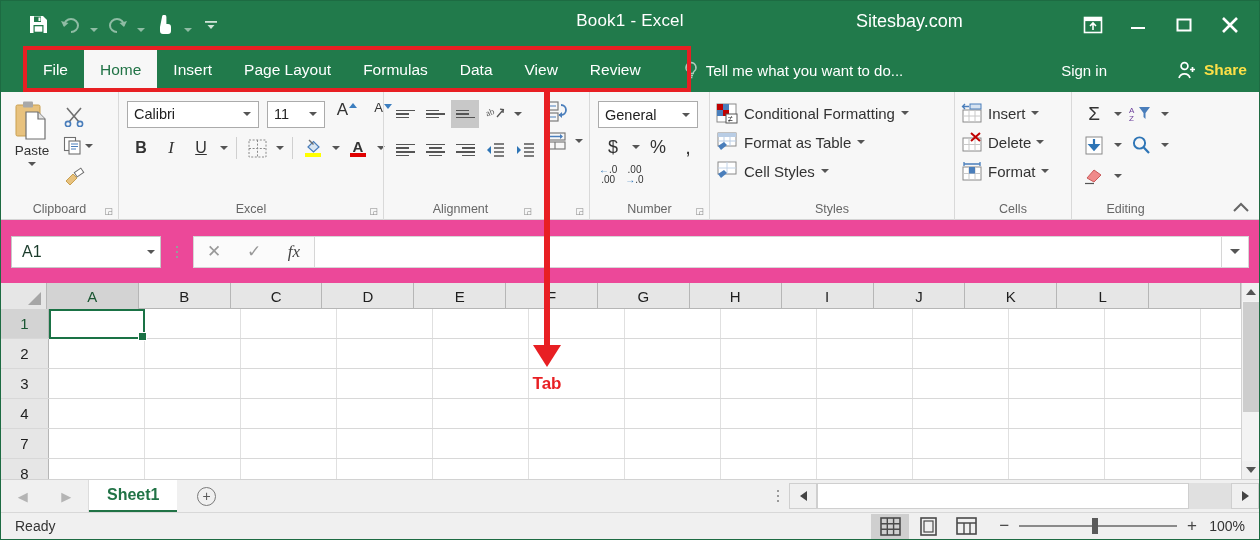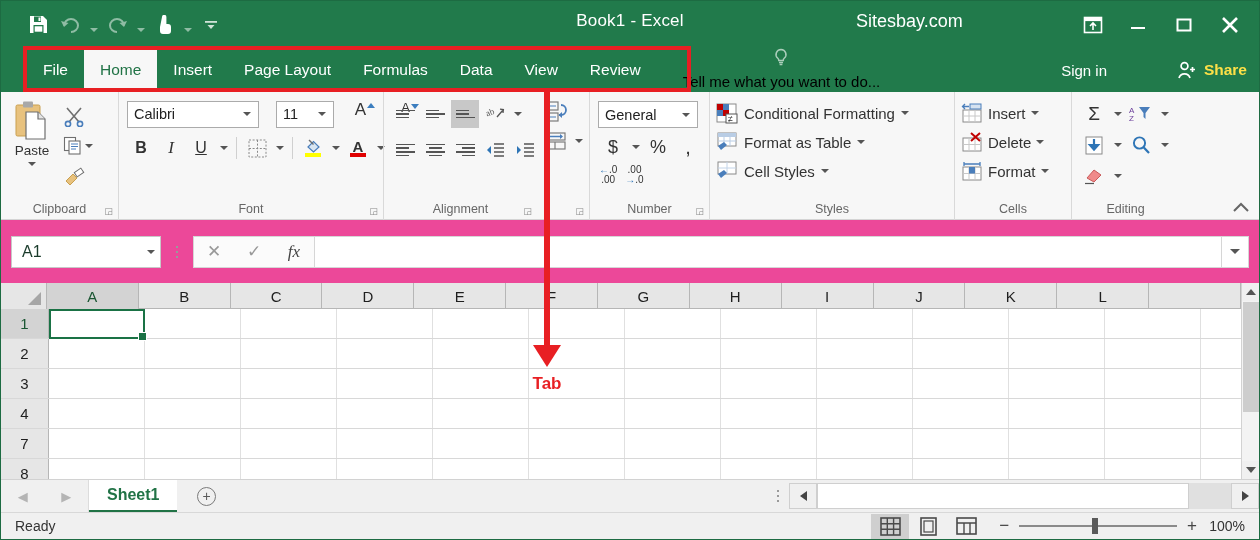--- a/index.html
+++ b/index.html
@@ -67,21 +67,21 @@
     display: flex; align-items: stretch;
   }
   .tab {
     display: flex; align-items: center; padding: 0 16px;
     color: #ffffff; font-size: 15.5px; white-space: nowrap;
   }
   .tab.first { margin-left: 26px; }
   .tab.active { background: #f7f7f7; color: #217346; font-weight: 400; }
   .tellme {
     display: flex; align-items: center; gap: 7px;
-    margin-left: 26px; color: #000000; font-size: 15px; flex-direction: column;
+    margin-left: 26px; color: #ffffff; font-size: 15px;
   }
   .bulb { width: 16px; height: 18px; }
   .signin {
     position: absolute; right: 152px; top: 0; height: 44px;
     display: flex; align-items: center;
     color: #ffffff; font-size: 15px;
   }
   .share {
     position: absolute; right: 12px; top: 0; height: 44px;
     display: flex; align-items: center; gap: 7px;
@@ -140,21 +140,21 @@
   .paste-caret {
     width: 0; height: 0; margin-top: 4px;
     border-left: 4px solid transparent; border-right: 4px solid transparent;
     border-top: 4px solid #555;
   }
   .clip-small { width: 52px; display: flex; flex-direction: column; gap: 2px; padding-top: 4px; }
   .clip-row { display: flex; align-items: center; height: 28px; gap: 2px; }
 
   
   .g-font { width: 265px; }
-  .fnt-r1 { display: flex; align-items: center; gap: 17px; padding: 2px 0 0 8px; }
+  .fnt-r1 { display: flex; align-items: center; gap: 8px; padding: 2px 0 0 8px; }
   .fnt-r2 { display: flex; align-items: center; gap: 2px; padding: 6px 0 0 8px; }
   .combo {
     height: 27px; border: 1px solid #ababab; background: #ffffff;
     display: flex; align-items: center; padding: 0 3px 0 6px;
     font-size: 14.5px; color: #222;
   }
   .combo .cval { flex: 1; white-space: nowrap; overflow: hidden; }
   .combo .ccar {
     width: 0; height: 0; margin: 0 4px;
     border-left: 4px solid transparent; border-right: 4px solid transparent;
@@ -626,21 +626,21 @@
           <div class="iconbtn sq" style="flex-direction:column;">
             <span style="font-size:15px;font-weight:bold;line-height:14px;">A</span>
             <span class="swatch" style="background:#e00000"></span>
           </div>
           <div class="caretbox">
               <i class="split-caret"></i>
             </div>
         </div>
       </div>
       <div class="rlabel">
-        <span>Font</span>
+        <span>Excel</span>
         <span class="dlg">◲</span>
       </div>
     </div>
 
     <div class="rgroup g-align">
       <div class="rbody" style="flex-direction:column;">
         <div class="al-r1">
           <div class="iconbtn sq">
             <span class="linesicon">
                 <span></span>

